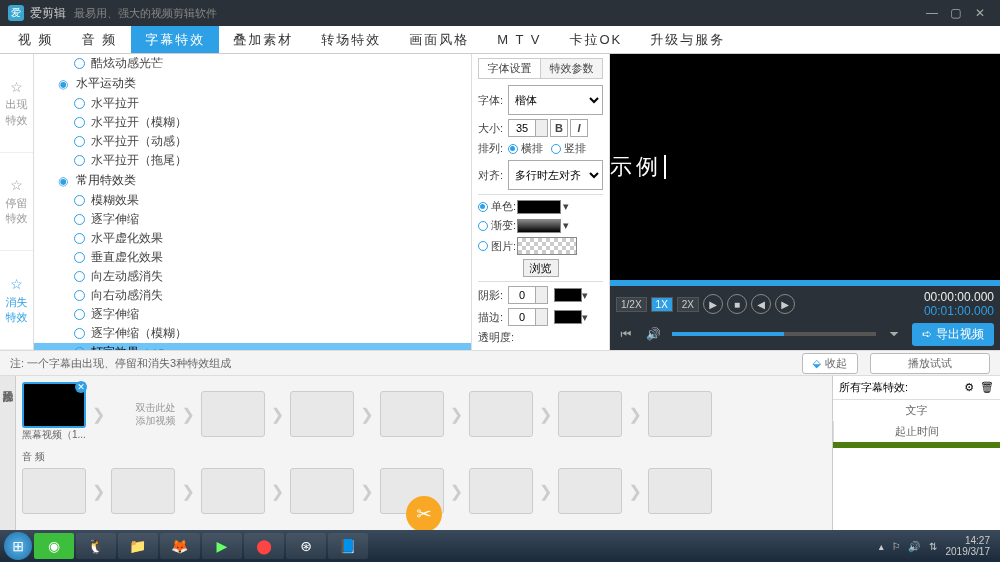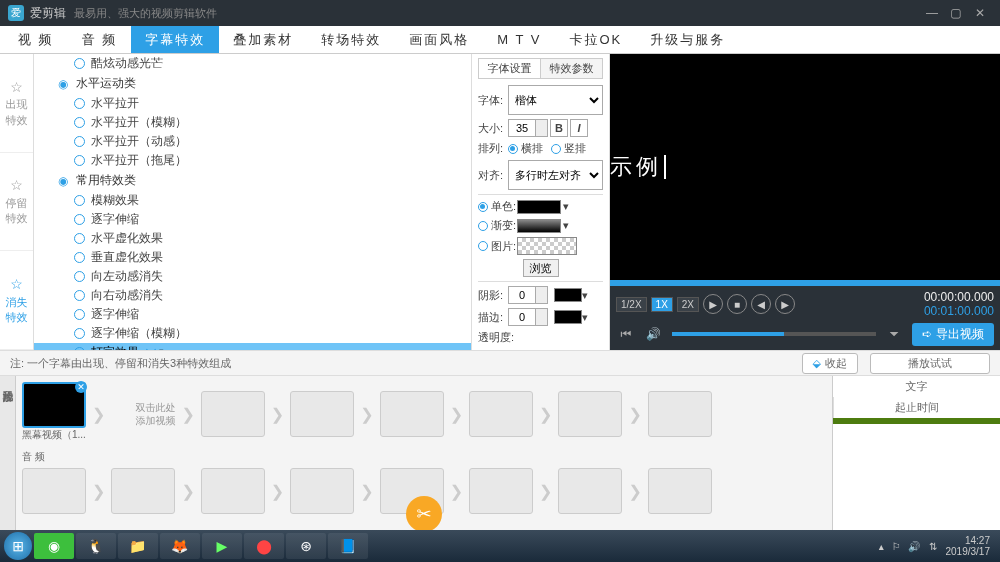--- a/index.html
+++ b/index.html
@@ -356,20 +356,26 @@
           <span class="arrow">❯</span>
         <div class="clip"></div>
           <span class="arrow">❯</span>
         <div class="clip"></div>
           <span class="arrow">❯</span>
         <div class="clip"></div>
       </div>
       <div class="scissors">✂</div>
     </div>
     <div class="rightpanel">
+      <div class="hdr">
+          <span>所有字幕特效:</span>
+          <span class="sp"></span>
+          <span>⚙</span>
+          <span style="margin-left:6px">🗑</span>
+        </div>
       <div class="cols">
           <div>文字</div>
           <div>起止时间</div>
         </div>
     </div>
   </div>
 </div>
 
 <div class="taskbar">
   <div class="tb start">⊞</div>

